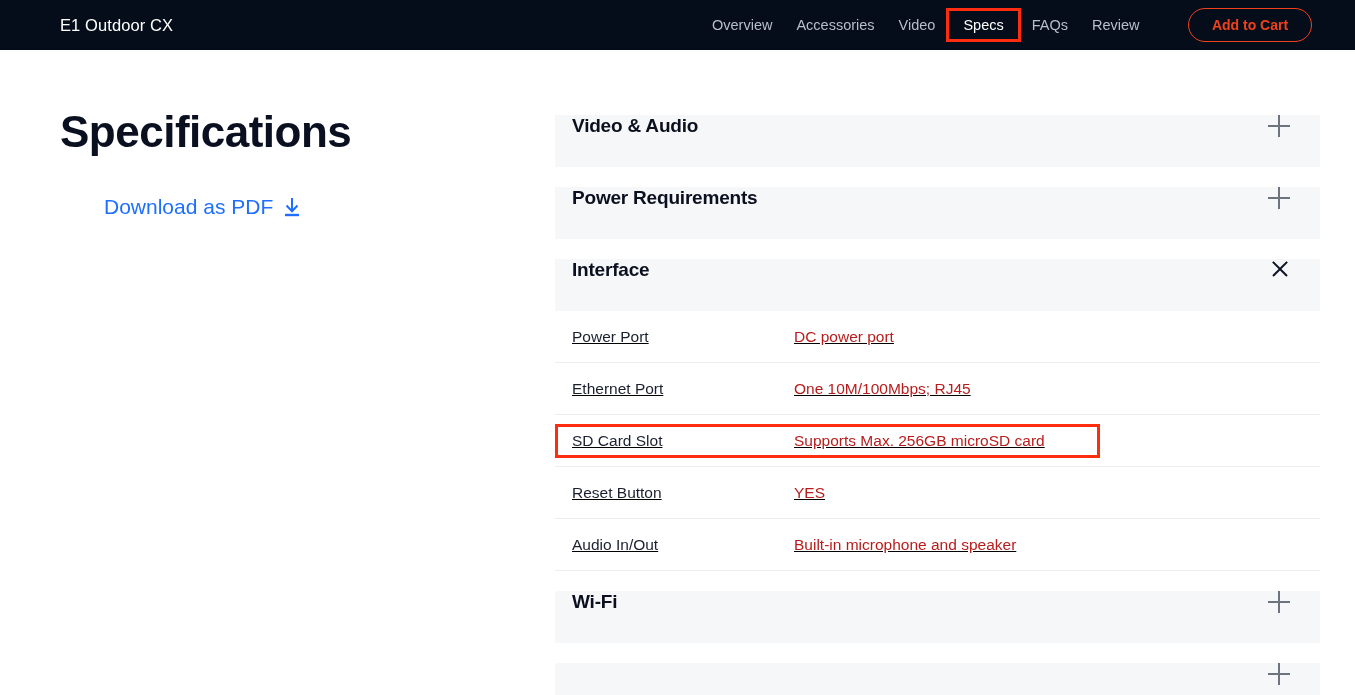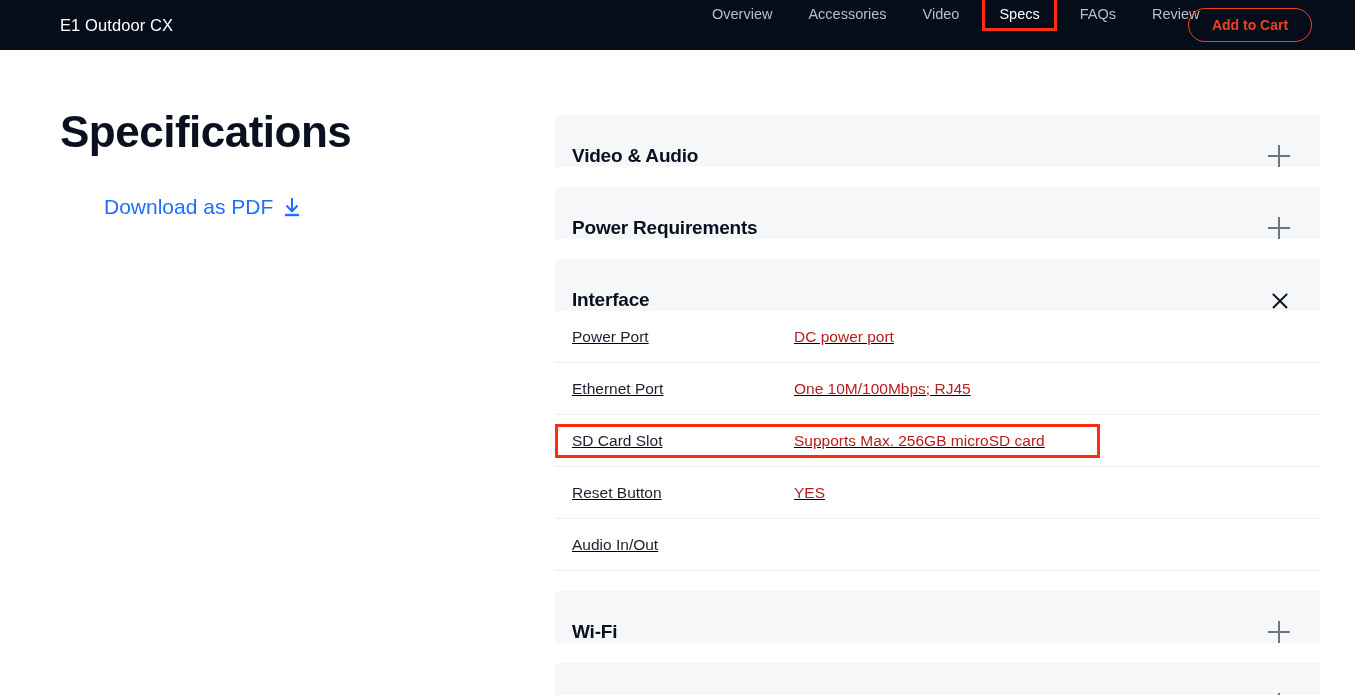--- a/index.html
+++ b/index.html
@@ -33,22 +33,22 @@
     font-size: 16.5px;
     letter-spacing: 0.1px;
     white-space: nowrap;
   }
   .nav {
     position: absolute;
     left: 700px;
     top: 0;
     height: 50px;
     display: flex;
-    align-items: flex-start;
-    gap: 12px;
+    align-items: center;
+    gap: 0;
   }
   .nav-item {
     color: #b9bfc9;
     font-size: 14.5px;
     padding: 6px 12px;
     white-space: nowrap;
     cursor: pointer;
     position: relative;
   }
   .nav-item.active {
@@ -131,21 +131,21 @@
     top: 65px;
     width: 765px;
   }
   .acc-block {
     margin-bottom: 20px;
   }
   .acc-head {
     height: 52px;
     background: #f6f7f9;
     display: flex;
-    align-items: flex-end;
+    align-items: flex-start;
     justify-content: space-between;
     padding: 0 30px 0 17px;
     box-sizing: border-box;
     cursor: pointer;
   }
   .acc-title {
     font-size: 19px;
     font-weight: 700;
     color: #0b1020;
     letter-spacing: -0.2px;
@@ -283,20 +283,21 @@
           <div class="spec-row highlighted">
             <span class="spec-label">SD Card Slot</span>
             <span class="spec-value">Supports Max. 256GB microSD card</span>
           </div>
           <div class="spec-row">
             <span class="spec-label">Reset Button</span>
             <span class="spec-value">YES</span>
           </div>
           <div class="spec-row">
             <span class="spec-label">Audio In/Out</span>
+            <span class="spec-value">Built-in microphone and speaker</span>
           </div>
         </div>
       </div>
       <div class="acc-block">
         <div class="acc-head">
           <span class="acc-title">Wi-Fi</span>
           <span class="plus-icon"></span>
         </div>
       </div>
       <div class="acc-block">

